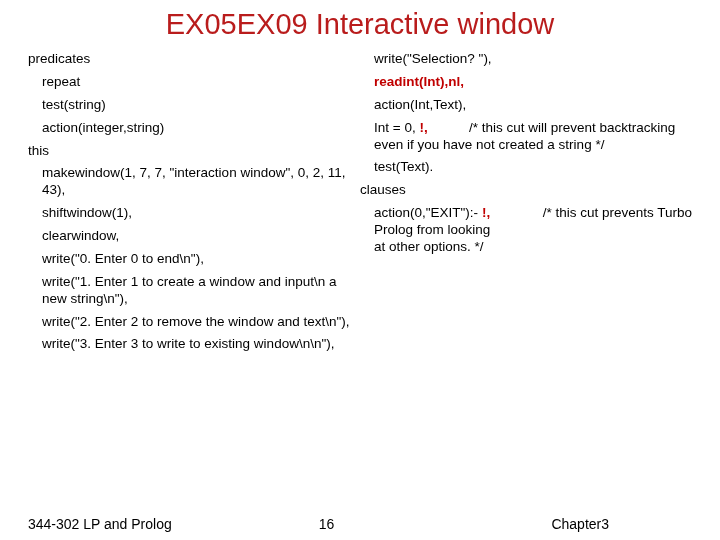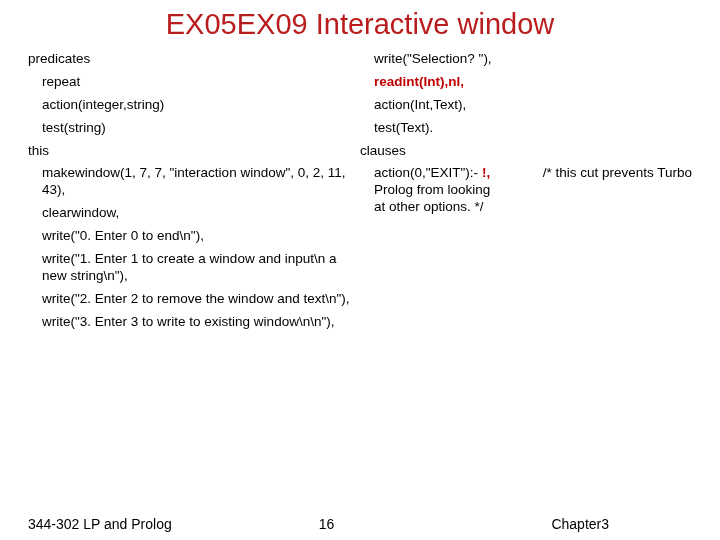--- a/index.html
+++ b/index.html
@@ -54,37 +54,43 @@
 </style>
 </head>
 <body>
 
 <div class="title">EX05EX09 Interactive window</div>
 
 <div class="columns">
   <div class="col">
     <p>predicates</p>
     <p class="ind1">repeat</p>
+    <p class="ind1">test(string)</p>
     <p class="ind1">action(integer,string)</p>
-    <p class="ind1">test(string)</p>
     <p>this</p>
     <p class="ind1">makewindow(1, 7, 7, "interaction window", 0, 2, 11, 43),</p>
+    <p class="ind1">shiftwindow(1),</p>
     <p class="ind1">clearwindow,</p>
     <p class="ind1">write("0. Enter 0 to end\n"),</p>
     <p class="ind1">write("1. Enter 1 to create a window and input\n   a new string\n"),</p>
     <p class="ind1">write("2. Enter 2 to remove the window and text\n"),</p>
     <p class="ind1">write("3. Enter 3 to write to existing window\n\n"),</p>
   </div>
 
   <div class="col">
     <p class="ind1">write("Selection? "),</p>
     <p class="ind1">
       <span class="red">readint(Int),nl,</span>
     </p>
     <p class="ind1">action(Int,Text),</p>
+    <p class="ind1">
+      <span>Int = 0,</span>
+      <span class="red">!,</span>&nbsp;&nbsp;&nbsp;&nbsp;&nbsp;&nbsp;&nbsp;&nbsp;&nbsp;&nbsp;
+      <span>/* this cut will prevent backtracking even if you have not created a string */</span>
+    </p>
     <p class="ind1">test(Text).</p>
     <p>clauses</p>
     <p class="ind1">
       <span>action(0,"EXIT"):-</span>
       <span class="red">!,</span>&nbsp;&nbsp;&nbsp;&nbsp;&nbsp;&nbsp;&nbsp;&nbsp;&nbsp;&nbsp;&nbsp;&nbsp;&nbsp;
       <span>/* this cut prevents Turbo Prolog from looking</span><br>
       <span>at other options. */</span>
     </p>
   </div>
 </div>

